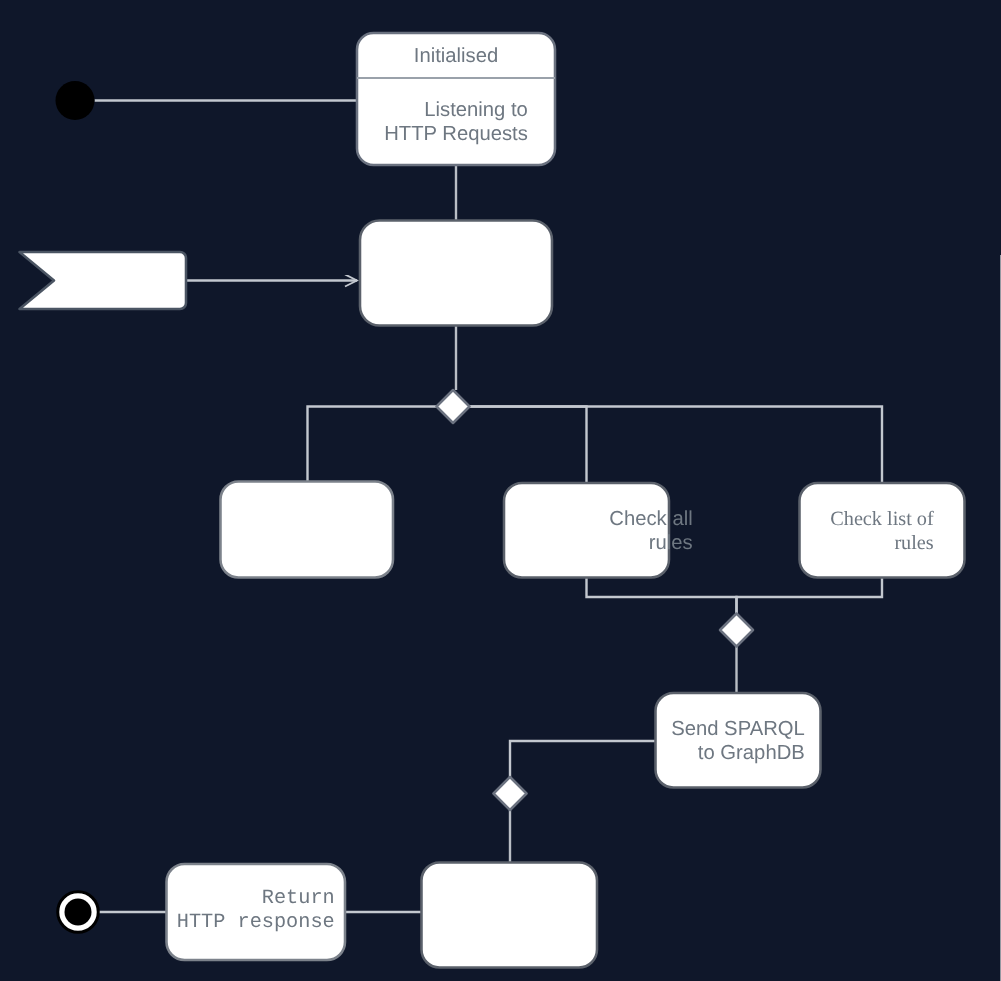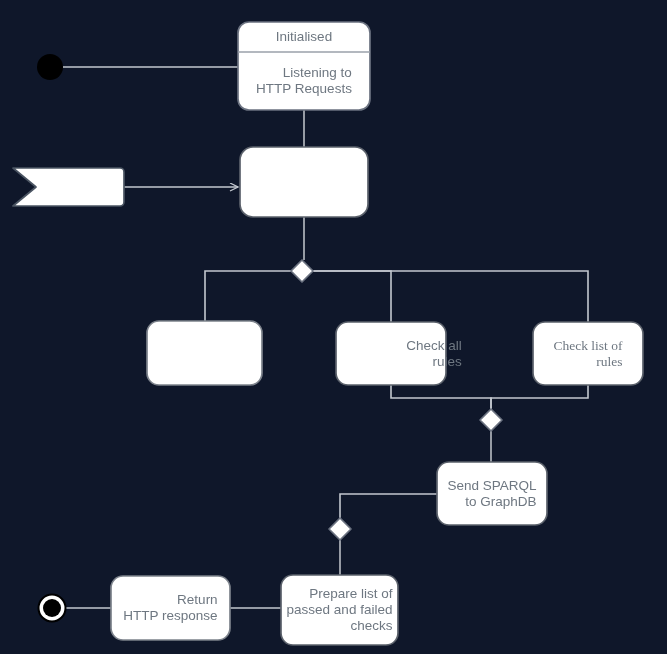--- a/index.html
+++ b/index.html
@@ -139,20 +139,17 @@
 
   <div class="node-label" style="left:344px; top:322px; width:110px; height:63px;margin-left:35px;">Check all
 rules</div>
 
   <div class="node-label" style="left:533px; top:322px; width:110px; height:63px;font-family:Liberation Serif, serif;">Check list of
 rules</div>
 
   <div class="node-label" style="left:437px; top:462px; width:110px; height:63px;">Send SPARQL
 to GraphDB</div>
 
-  <div class="node-label" style="left:281px; top:575px; width:117px; height:70px;">Prepare list of
-passed and failed
-checks</div>
 
-  <div class="node-label" style="left:111px; top:576px; width:119px; height:64px;">Return
+  <div class="node-label" style="left:111px; top:576px; width:119px; height:64px;font-family:Liberation Mono, monospace;">Return
 HTTP response</div>
 
 </div>
 
 </body></html>

